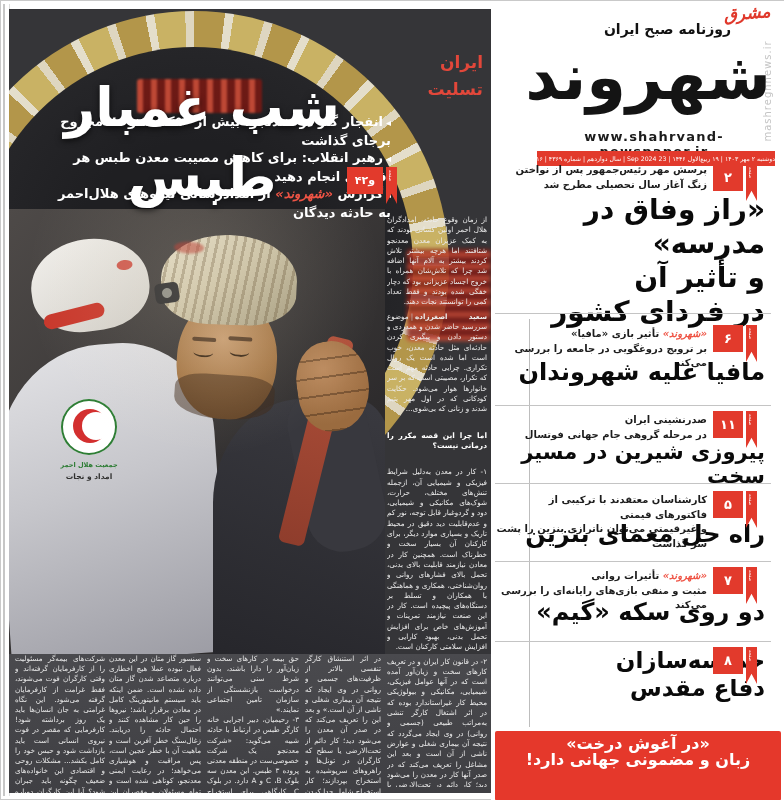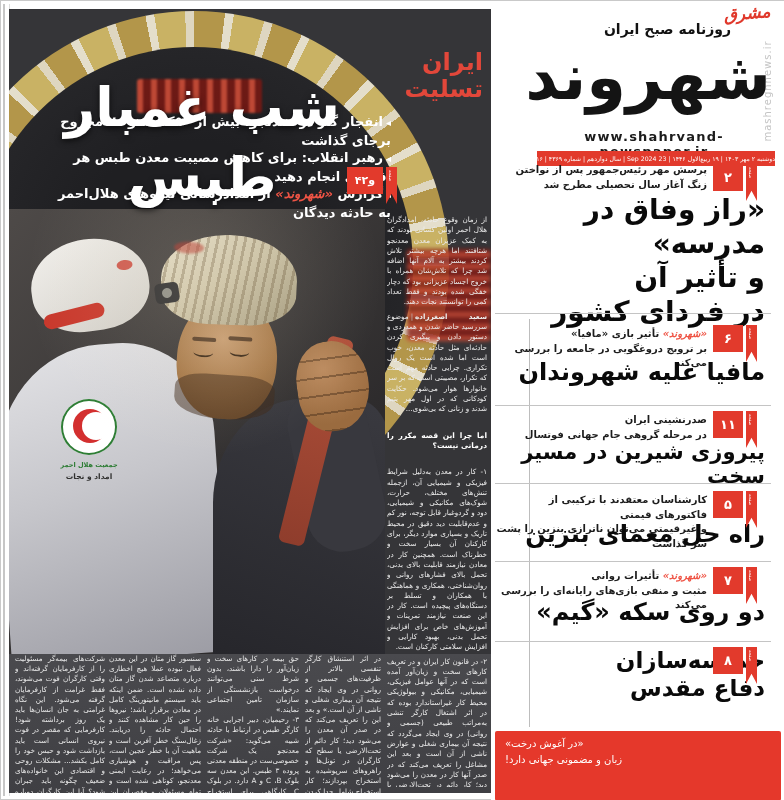--- a/index.html
+++ b/index.html
@@ -63,21 +63,21 @@
 
   
   .lead-hl{position:absolute;left:6px;top:28px;width:374px;z-index:5;text-align:center;
     color:#fff;font-size:54px;font-weight:bold;letter-spacing:-2px;line-height:70px;direction:rtl;
     text-shadow:0 2px 6px rgba(0,0,0,.7);}
   .bullets{position:absolute;left:36px;top:104px;width:346px;z-index:5;direction:rtl;text-align:right;
     color:#fff;font-size:13px;font-weight:bold;line-height:17.5px;}
   .bullet .barr{color:#fff;font-size:10px;margin-left:3px;}
   .rb{color:#ef5445;font-style:italic;}
   .lead-kick{position:absolute;left:382px;top:40px;width:92px;z-index:5;direction:rtl;text-align:right;
-    color:#e2473a;font-size:24px;font-weight:bold;line-height:27px;}
+    color:#e2473a;font-size:17px;font-weight:bold;line-height:27px;}
 
   .colA{position:absolute;left:378px;top:206px;width:100px;bottom:6px;z-index:5;overflow:hidden;
     direction:rtl;text-align:justify;color:#ececec;font-size:7.2px;line-height:10.3px;}
   .colA p{margin:0 0 4px 0;white-space:pre-line;}
   .byl{font-weight:bold;} .sep{margin:0 2px;color:#bbb;}
   .subhead{font-weight:bold;font-size:7.5px;margin:16px 0;color:#fff;}
   .band{position:absolute;left:0;top:645px;height:139px;width:482px;z-index:5;}
   .bcol{position:absolute;top:0;bottom:0;overflow:hidden;direction:rtl;text-align:justify;
     color:#e8e8e8;font-size:7.2px;line-height:10.2px;white-space:pre-line;}
   .bc1{left:6px;width:90px;} .bc2{left:100px;width:92px;} .bc3{left:198px;width:92px;} .bc4{left:296px;width:76px;}
@@ -119,21 +119,21 @@
   .k3{top:492px}.h3{top:519px;font-size:24px;}
   .k4{top:568px}.h4{top:597px;font-size:24px;}
   .h5{top:645px;font-size:23px;line-height:28px;}
   .b0{top:163px}.b1{top:324px}.b2{top:410px}.b3{top:490px}.b4{top:566px}.b5{top:646px}
   .pbsec{left:222px;}
   .sub8{position:absolute;left:4px;top:707px;width:270px;direction:rtl;text-align:right;
     font-size:10px;font-weight:bold;color:#333;}
   .sub8 .sarr{color:#888;font-size:9px;margin-left:3px;}
   .redbox{position:absolute;left:4px;top:730px;width:286px;height:70px;background:#e5382b;
     box-sizing:border-box;padding:5px 10px;overflow:hidden;border-radius:2px;color:#fff;}
-  .redbox .t{direction:rtl;text-align:left;font-size:10px;font-weight:normal;line-height:16px;white-space:pre-line;}
+  .redbox .t{direction:rtl;text-align:center;font-size:16px;font-weight:bold;line-height:16px;white-space:pre-line;}
   .redbox .b{direction:rtl;text-align:justify;font-size:7.2px;line-height:9.5px;margin-top:4px;color:#ffeeea;}
 </style>
 </head>
 <body>
 
 <div class="page">
   <div class="edge"></div>
 
   <div class="montage">
     <div class="arch-ring"></div>

